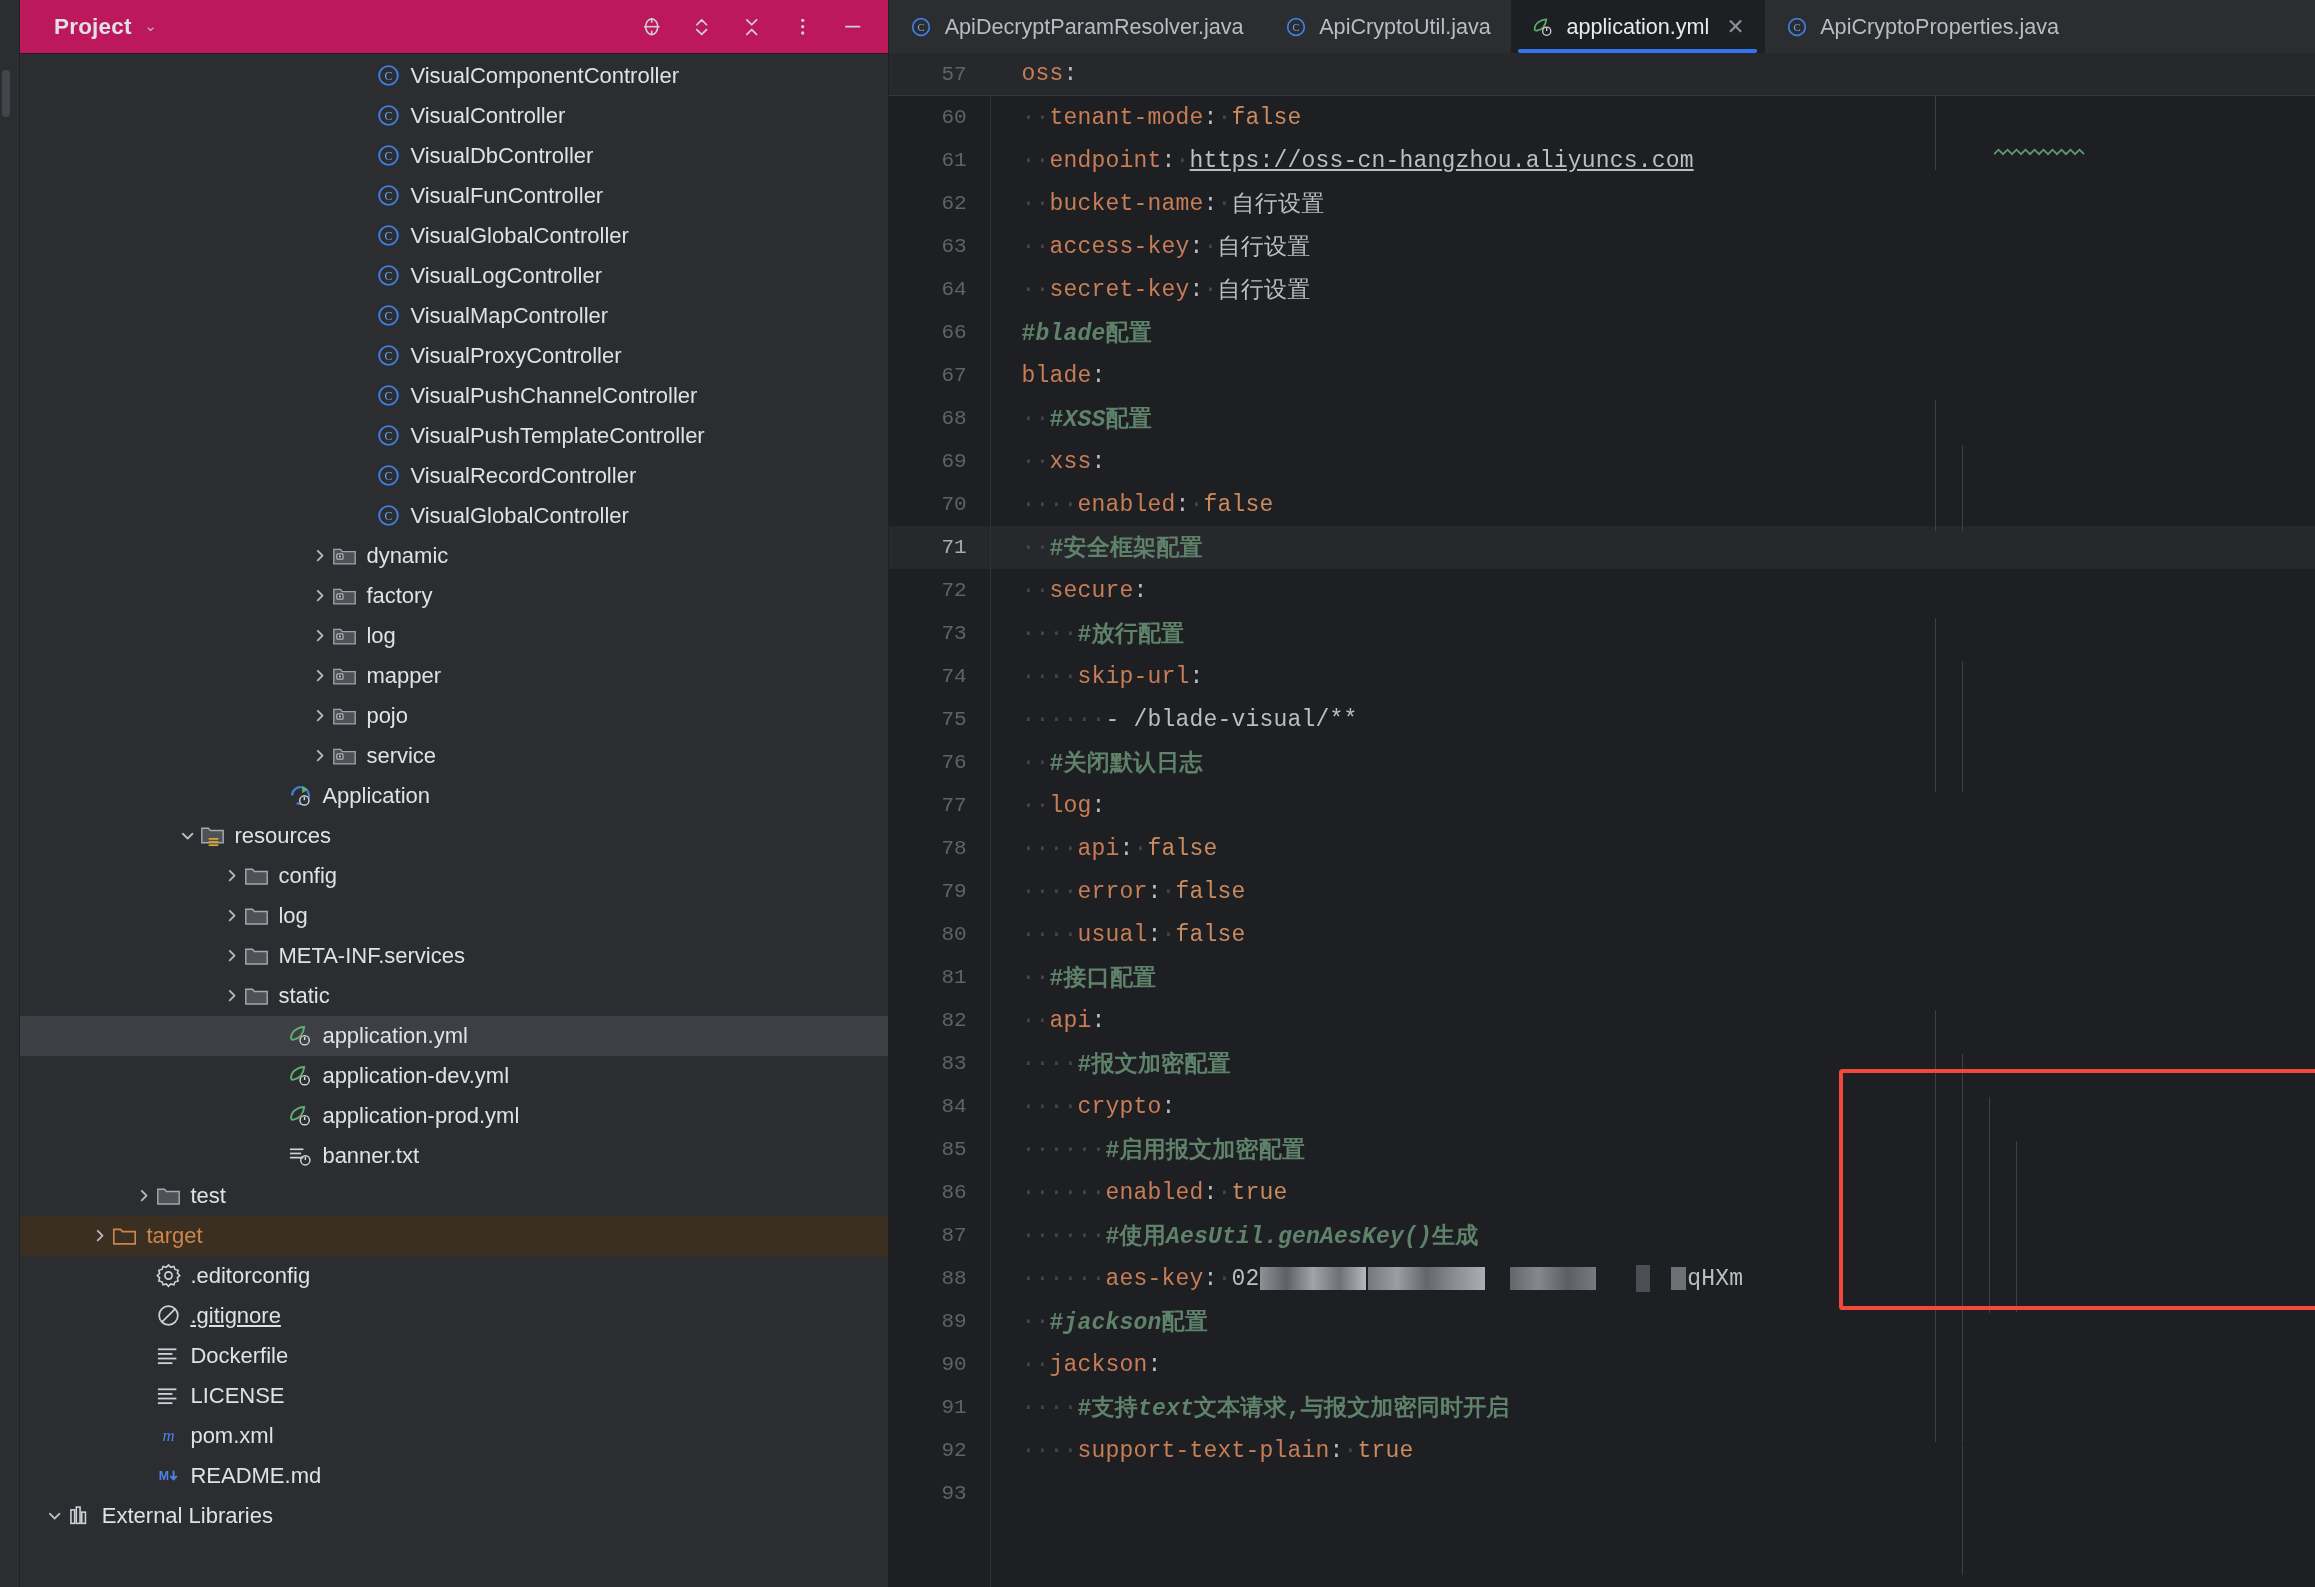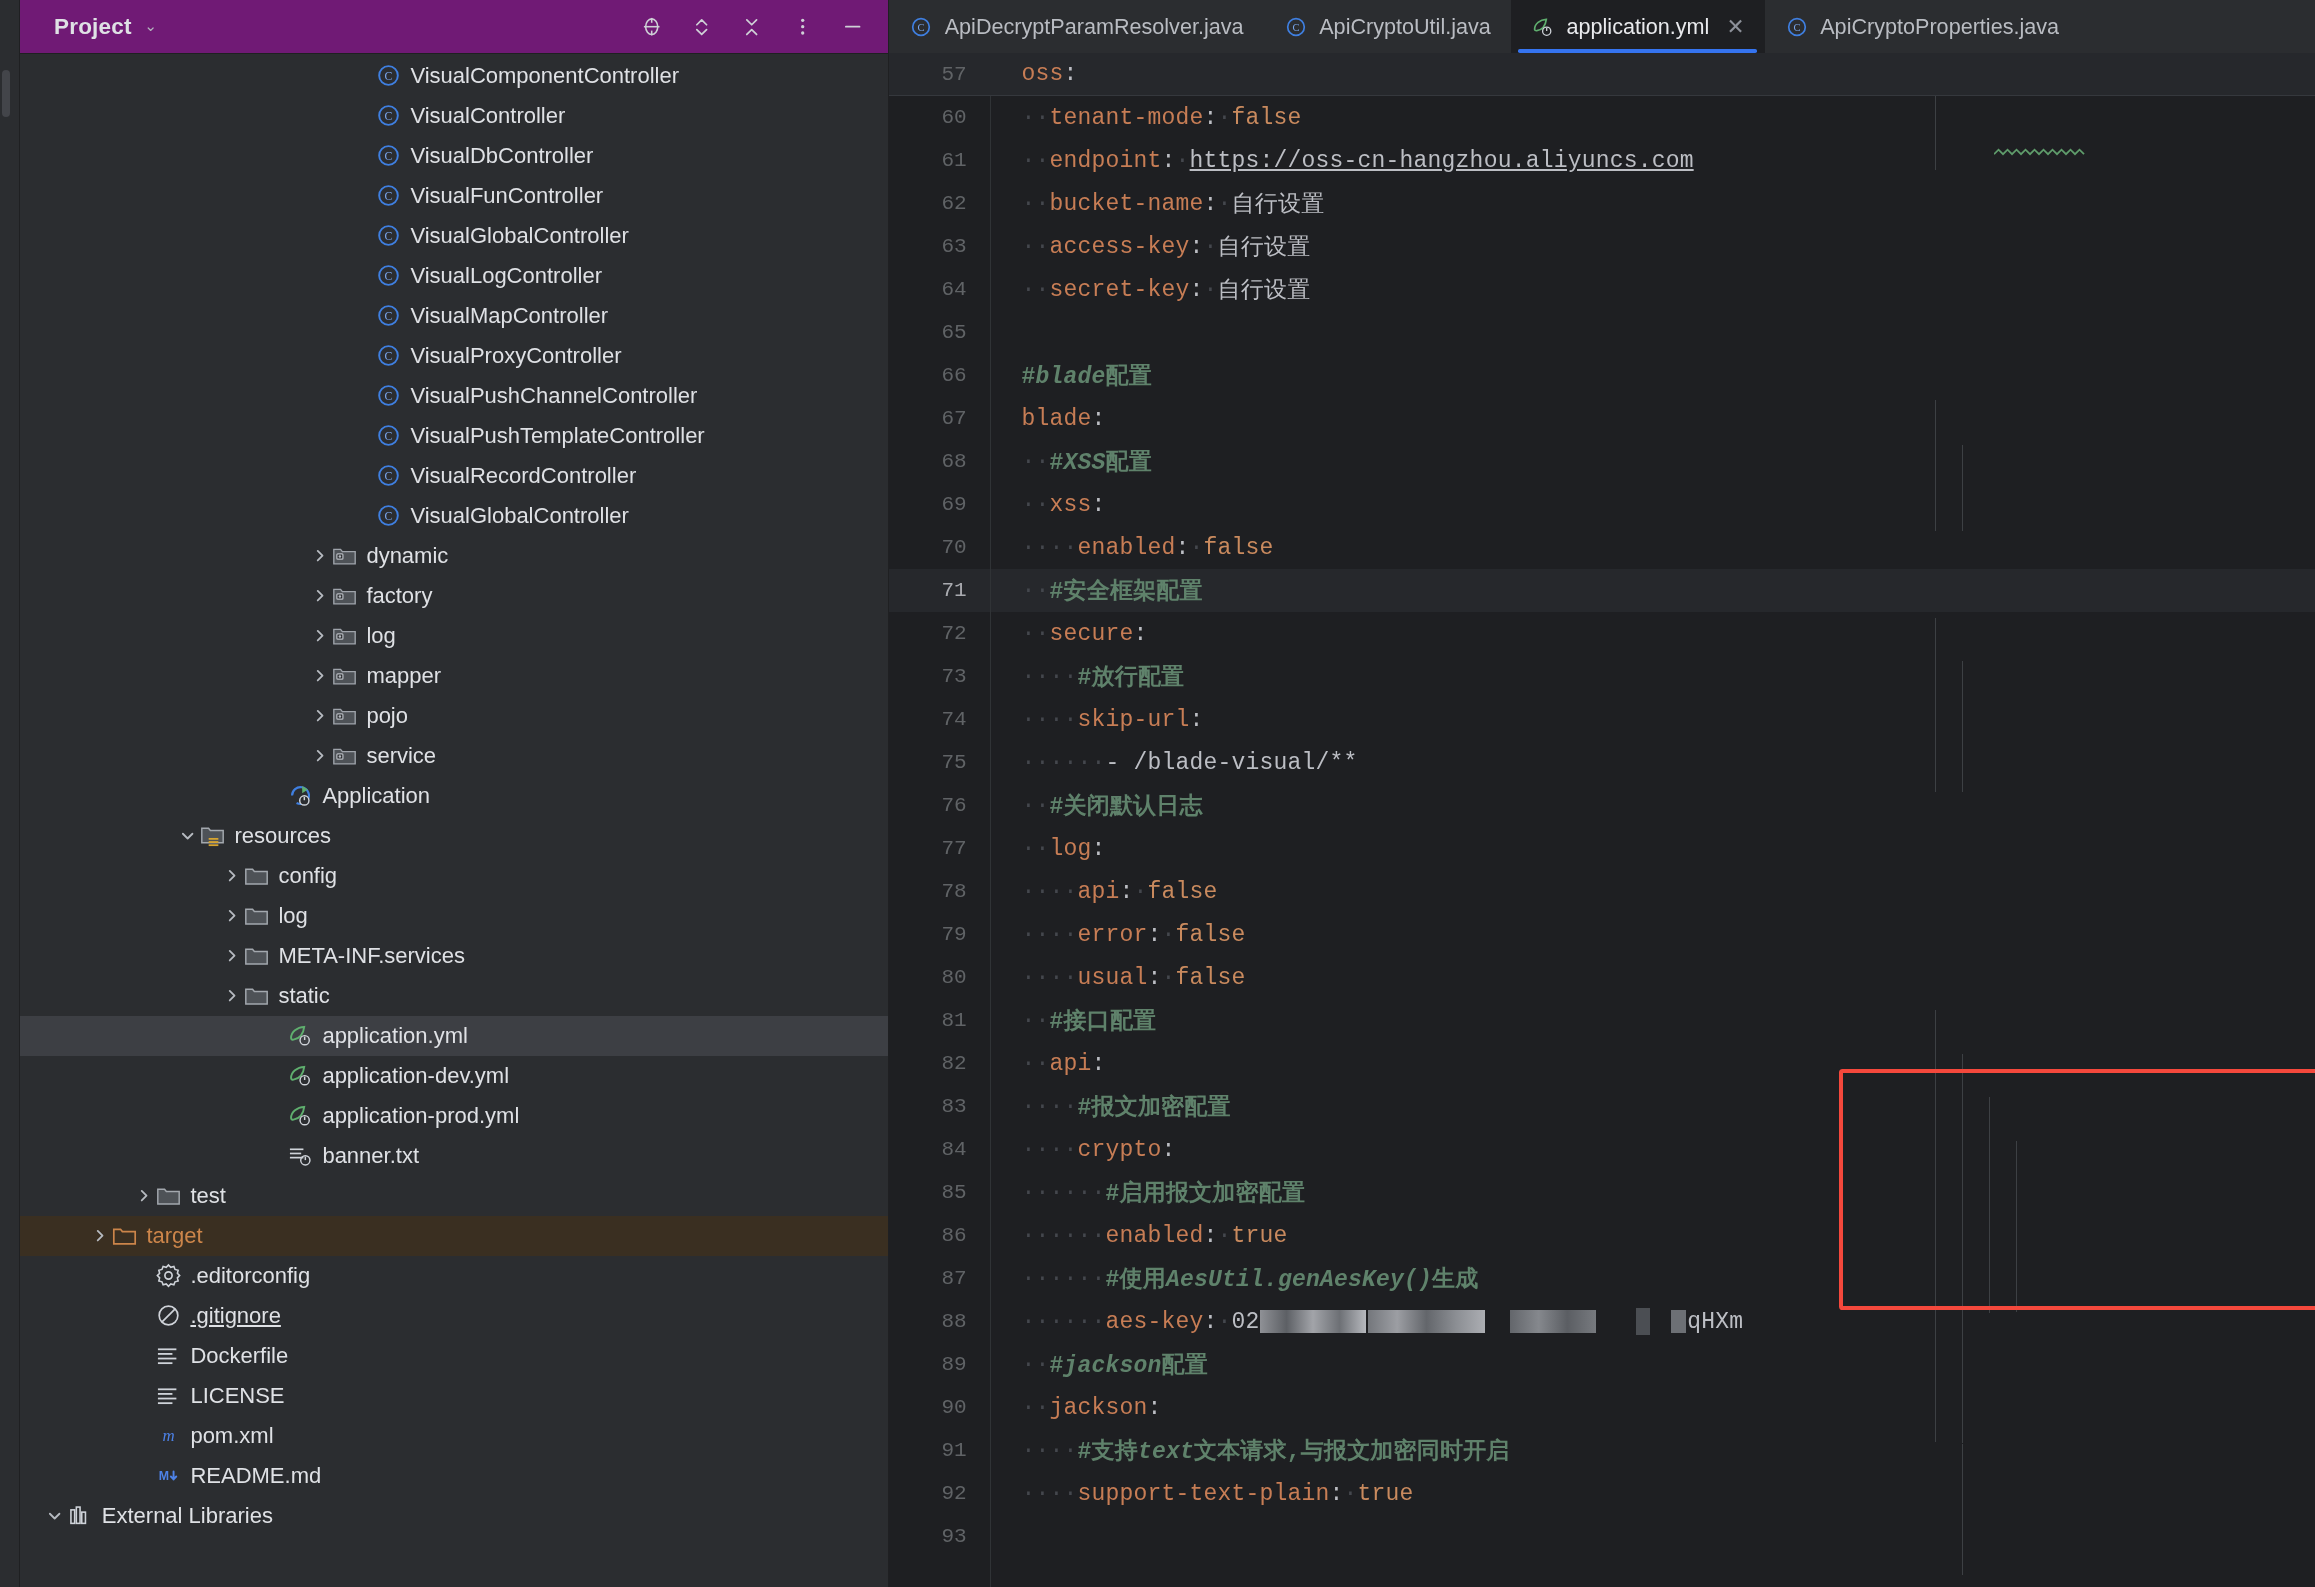--- a/index.html
+++ b/index.html
@@ -28,21 +28,21 @@
   .project-panel {
     width: 869px; flex: 0 0 869px; height: 100%;
     background: #2b2d30; display: flex; flex-direction: column;
     border-right: 0.9px solid #1f2022;
   }
   .panel-header {
     height: 54px; flex: 0 0 54px;
     display: flex; align-items: center;
     padding: 0 23.4px 0 34px;
     border-bottom: 0.9px solid #1f2022;
-    background: #701a75;
+    background: #be185d;
     text-align: center;
   }
   .panel-title {
     font-size: 22.5px; font-weight: bold; color: #dfe1e5;
     letter-spacing: 0.2px;
   }
   .panel-title-chev {
     margin-left: 12.6px; color: #b4b8bf; font-size: 15.3px;
     display: inline-block; transform: translateY(-0.9px);
   }
@@ -687,21 +687,20 @@
       <svg class="squig" width="198" height="10.8" style="left:1105px; top:94px;" viewBox="0 0 220 12">
         <path d="M0,8 L5,3 L10,8 L15,3 L20,8 L25,3 L30,8 L35,3 L40,8 L45,3 L50,8 L55,3 L60,8 L65,3 L70,8 L75,3 L80,8 L85,3 L90,8 L95,3 L100,8" stroke="#5f9c6b" stroke-width="2" fill="none"></path>
       </svg>
 
       <div class="code-scroll" id="code">
           <div class="cline"><div class="gutter">60</div><div class="foldcol"></div><div class="ctext"><span class="dot">··</span><span class="k">tenant-mode</span><span class="pun">:</span><span class="dot">·</span><span class="val">false</span></div></div>
           <div class="cline"><div class="gutter">61</div><div class="foldcol"></div><div class="ctext"><span class="dot">··</span><span class="k">endpoint</span><span class="pun">:</span><span class="dot">·</span><span class="url">https://oss-cn-hangzhou.aliyuncs.com</span></div></div>
           <div class="cline"><div class="gutter">62</div><div class="foldcol"></div><div class="ctext"><span class="dot">··</span><span class="k">bucket-name</span><span class="pun">:</span><span class="dot">·</span><span class="cn">自行设置</span></div></div>
           <div class="cline"><div class="gutter">63</div><div class="foldcol"></div><div class="ctext"><span class="dot">··</span><span class="k">access-key</span><span class="pun">:</span><span class="dot">·</span><span class="cn">自行设置</span></div></div>
           <div class="cline"><div class="gutter">64</div><div class="foldcol"></div><div class="ctext"><span class="dot">··</span><span class="k">secret-key</span><span class="pun">:</span><span class="dot">·</span><span class="cn">自行设置</span></div></div>
-          <div class="cline"><div class="gutter">65</div><div class="foldcol"></div><div class="ctext"></div></div>
           <div class="cline"><div class="gutter">66</div><div class="foldcol"></div><div class="ctext"><span class="cm">#<i>blade</i>配置</span></div></div>
           <div class="cline"><div class="gutter">67</div><div class="foldcol"></div><div class="ctext"><span class="k">blade</span><span class="pun">:</span></div></div>
           <div class="cline"><div class="gutter">68</div><div class="foldcol"></div><div class="ctext"><span class="dot">··</span><span class="cm">#<i>XSS</i>配置</span></div></div>
           <div class="cline"><div class="gutter">69</div><div class="foldcol"></div><div class="ctext"><span class="dot">··</span><span class="k">xss</span><span class="pun">:</span></div></div>
           <div class="cline"><div class="gutter">70</div><div class="foldcol"></div><div class="ctext"><span class="dot">····</span><span class="k">enabled</span><span class="pun">:</span><span class="dot">·</span><span class="val">false</span></div></div>
           <div class="cline cur"><div class="gutter">71</div><div class="foldcol"></div><div class="ctext"><span class="dot">··</span><span class="cm">#安全框架配置</span></div></div>
           <div class="cline"><div class="gutter">72</div><div class="foldcol"></div><div class="ctext"><span class="dot">··</span><span class="k">secure</span><span class="pun">:</span></div></div>
           <div class="cline"><div class="gutter">73</div><div class="foldcol"></div><div class="ctext"><span class="dot">····</span><span class="cm">#放行配置</span></div></div>
           <div class="cline"><div class="gutter">74</div><div class="foldcol"></div><div class="ctext"><span class="dot">····</span><span class="k">skip-url</span><span class="pun">:</span></div></div>
           <div class="cline"><div class="gutter">75</div><div class="foldcol"></div><div class="ctext"><span class="dot">······</span><span class="str">- /blade-visual/**</span></div></div>

